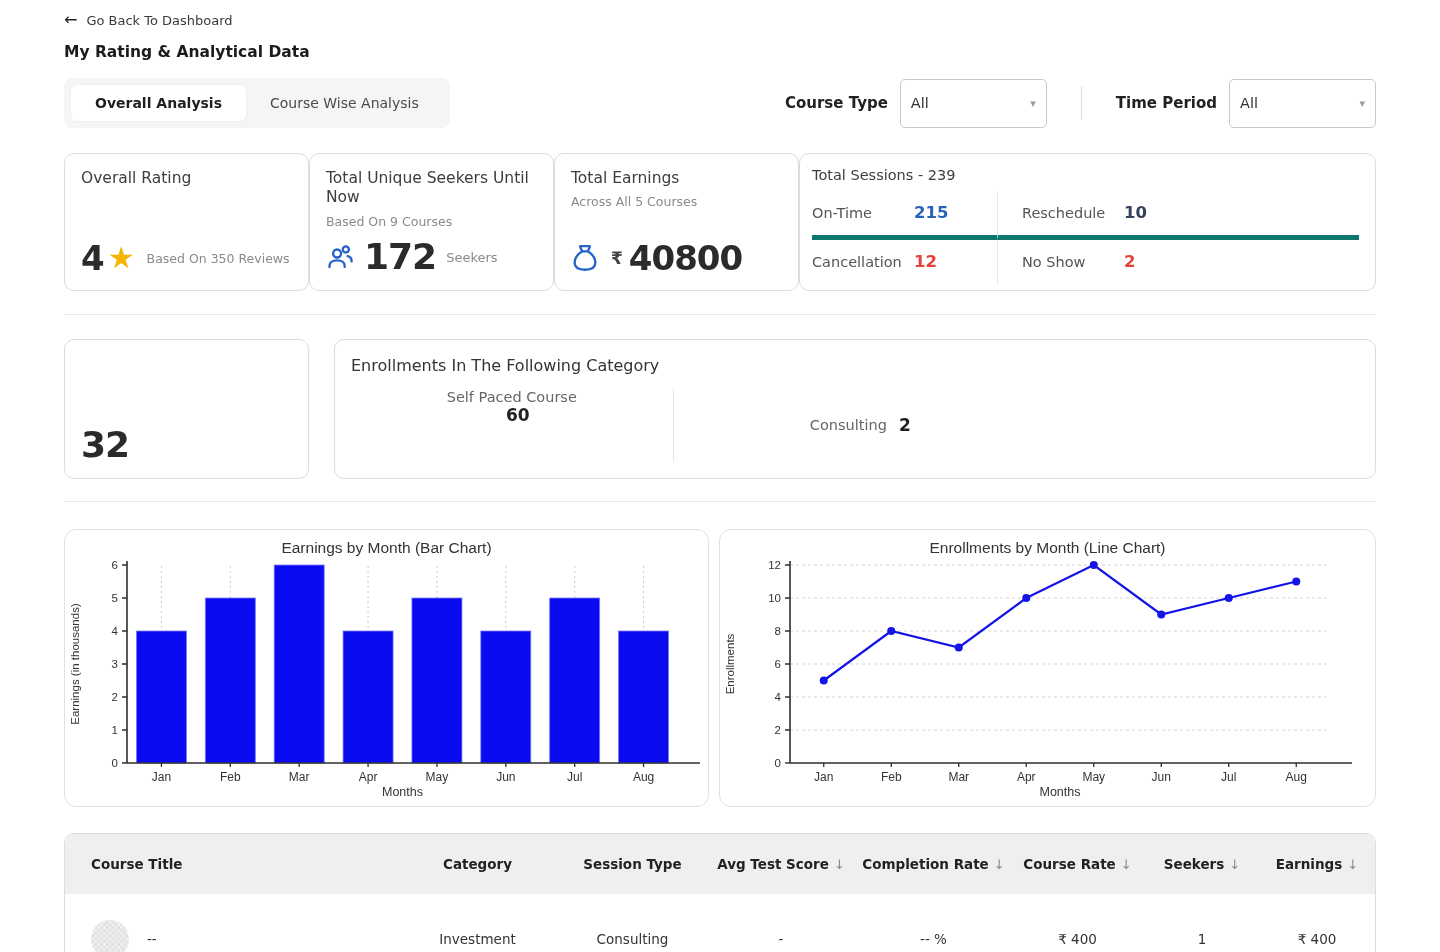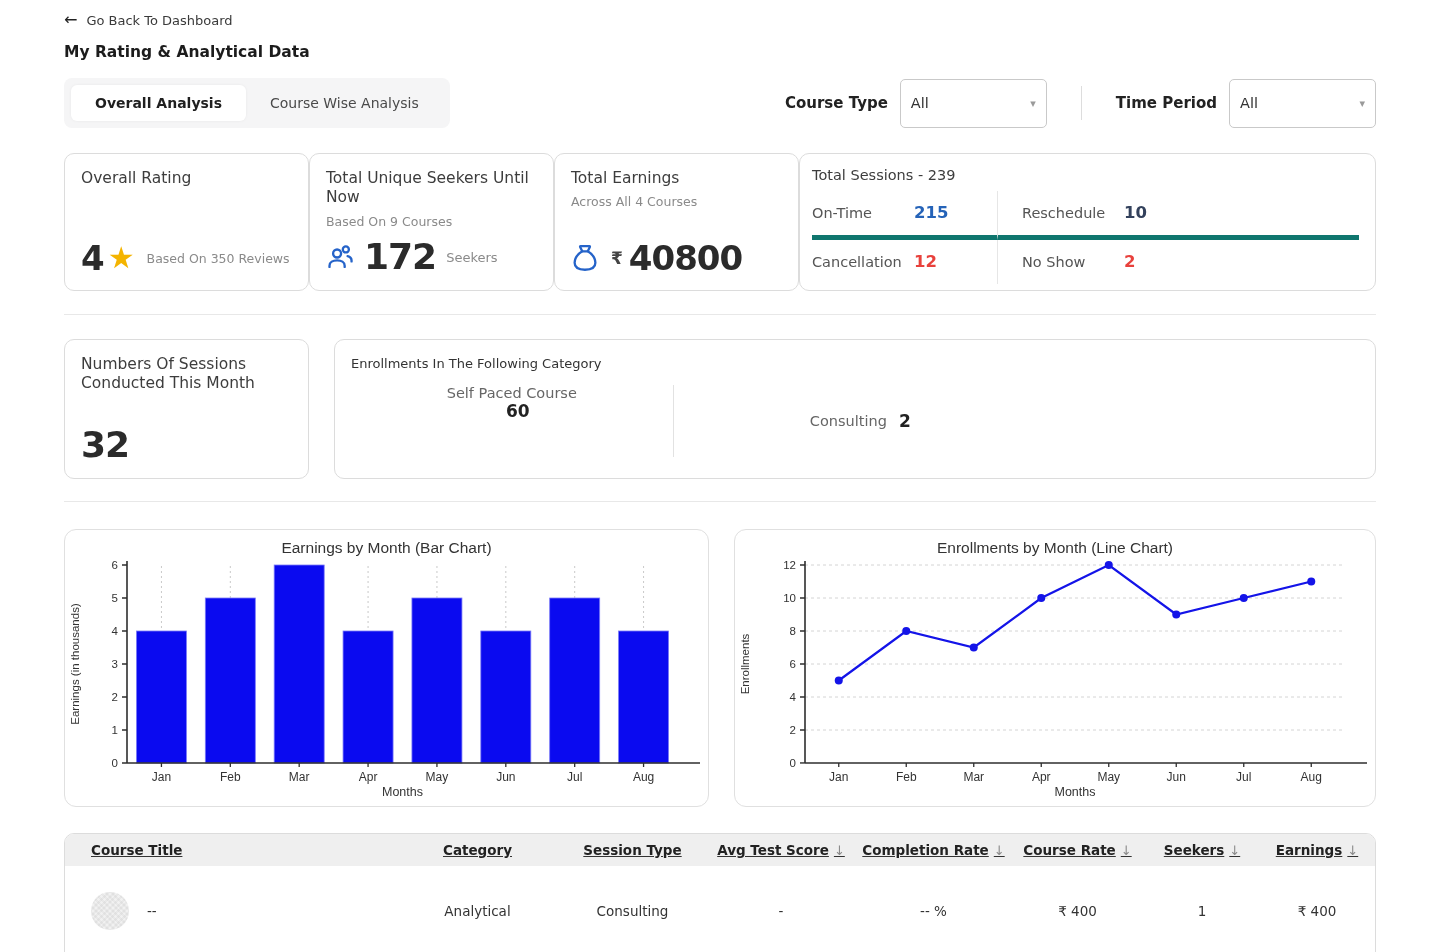--- a/index.html
+++ b/index.html
@@ -51,41 +51,41 @@
   .session-label { font-size:14.5px; color:#555; width:102px; }
   .session-value { font-size:16.5px; font-weight:bold; }
 
   .section-divider { border:none; border-top:1px solid #e8e8e8; }
   .div1 { margin:23px 0 24px 0; }
   .div2 { margin:22px 0 27px 0; }
 
   .cards-row2 { display:flex; gap:25px; }
   .month-card { width:245px; height:140px; padding:15px 16px; display:flex; flex-direction:column; }
   .enroll-card { flex:1; height:140px; padding:16px; }
-  .enroll-title { font-size:13px; color:#333; }
+  .enroll-title { font-size:16px; color:#333; }
   .enroll-row { margin-top:14px; display:flex; height:72px; }
   .enroll-cell { display:flex; align-items:center; }
   .enroll-cell.e1 { width:32%; border-right:1px solid #e2e2e2;flex-direction:column; }
   .enroll-cell.e2 { width:40%; border-right:1px solid #e2e2e2; justify-content:center; }
   .enroll-cell.e3 { width:28%; justify-content:flex-end; padding-right:45px; }
   .enroll-label { font-size:14.5px; color:#666; }
   .enroll-value { font-size:17px; font-weight:bold; color:#222; margin-left:12px; }
 
   
-  .charts-row { display:flex; gap:25px;align-items:flex-end; }
+  .charts-row { display:flex; gap:10px;align-items:flex-end; }
   .chart-card { height:278px; border:1px solid #e0e0e0; border-radius:12px; background:#fff; overflow:hidden; }
   .chart-card.c1 { width:645px; }
   .chart-card.c2 { flex:1; }
   .chart-title { text-align:center; margin-top:9px; font-family:"Liberation Sans", sans-serif; font-size:15.5px; color:#333; }
   .chart-svg { display:block; font-family:"Liberation Sans", sans-serif; }
 
   
   .table-card { margin-top:26px; border:1px solid #dcdcdc; border-radius:10px; overflow:hidden; height:160px; }
   .t-header { display:grid; grid-template-columns:330px 165px 145px 152px 153px 135px 114px 1fr;
-    background:#efefef; height:32px; align-items:center;text-decoration:underline; }
+    background:#efefef; height:60px; align-items:center; }
   .t-header .t-cell { font-size:13.5px; font-weight:bold; color:#222; }
   .t-cell { text-align:center; }
   .t-cell.first { text-align:left; padding-left:26px; }
   .sort-icon { color:#8a8a8a; font-weight:normal; font-size:13px; margin-left:5px; cursor:pointer; }
   .t-row { display:grid; grid-template-columns:330px 165px 145px 152px 153px 135px 114px 1fr;
     height:90px; align-items:center; background:#fff; font-size:13.5px; color:#333; }
   .title-cell { display:flex; align-items:center; gap:18px; padding-left:26px; }
   .avatar { width:38px; height:38px; border-radius:50%; background:#f1f1f1;
     background-image:repeating-linear-gradient(45deg, rgba(0,0,0,0.035) 0 2px, transparent 2px 4px),
       repeating-linear-gradient(-45deg, rgba(0,0,0,0.035) 0 2px, transparent 2px 4px); }
@@ -147,21 +147,21 @@
           <circle cx="17" cy="5.5" r="2.6"></circle>
           <path d="M18.5 11.2c2 .5 3.4 1.8 3.4 3.8v.8"></path>
         </svg>
         <span class="big-number" style="margin-left:10px; font-size:36px;">172</span>
         <span class="unit-note">Seekers</span>
       </div>
     </div>
 
     <div class="card stat-card">
       <div class="stat-title">Total Earnings</div>
-      <div class="stat-sub">Across All 4 Courses</div>
+      <div class="stat-sub">Across All 5 Courses</div>
       <div class="stat-bottom">
         <svg class="icon-svg" width="28" height="30" viewBox="0 0 24 26" fill="none" stroke="#2563c9" stroke-width="2" stroke-linecap="round" stroke-linejoin="round">
           <path d="M9.6 7.2 L7.8 3.4 q-.3-.7.4-.7 h7.6 q.7 0 .4.7 L14.4 7.2"></path>
           <path d="M9.6 7.2 h4.8 C18.6 9.8 21 13.6 21 17.2 c0 4.2-3.6 6-9 6 s-9-1.8-9-6 c0-3.6 2.4-7.4 6.6-10"></path>
         </svg>
         <span class="rupee-sign">₹</span>
         <span class="big-number">40800</span>
       </div>
     </div>
 
@@ -185,21 +185,20 @@
           <span class="session-value" style="color: rgb(232, 65, 60);">2</span>
         </div>
       </div>
     </div>
   </div>
 
   <hr class="section-divider div1">
 
   <div class="cards-row2">
     <div class="card month-card">
-      <div class="stat-title">Numbers Of Sessions Conducted This Month</div>
       <div class="stat-bottom">
         <span class="big-number" style="font-size:36px;">32</span>
       </div>
     </div>
 
     <div class="card enroll-card">
       <div class="enroll-title">Enrollments In The Following Category</div>
       <div class="enroll-row">
         <div class="enroll-cell e1">
           <span class="enroll-label">Self Paced Course</span>
@@ -336,21 +335,21 @@
       <div class="t-cell"><span>Completion Rate</span><span class="sort-icon">↓</span></div>
       <div class="t-cell"><span>Course Rate</span><span class="sort-icon">↓</span></div>
       <div class="t-cell"><span>Seekers</span><span class="sort-icon">↓</span></div>
       <div class="t-cell"><span>Earnings</span><span class="sort-icon">↓</span></div>
     </div>
     <div class="t-row">
       <div class="t-cell first title-cell">
         <div class="avatar"></div>
         <span>--</span>
       </div>
-      <div class="t-cell">Analytical</div>
+      <div class="t-cell">Investment</div>
       <div class="t-cell">Consulting</div>
       <div class="t-cell">-</div>
       <div class="t-cell">-- %</div>
       <div class="t-cell">₹ 400</div>
       <div class="t-cell">1</div>
       <div class="t-cell">₹ 400</div>
     </div>
   </div>
 
 </div>

